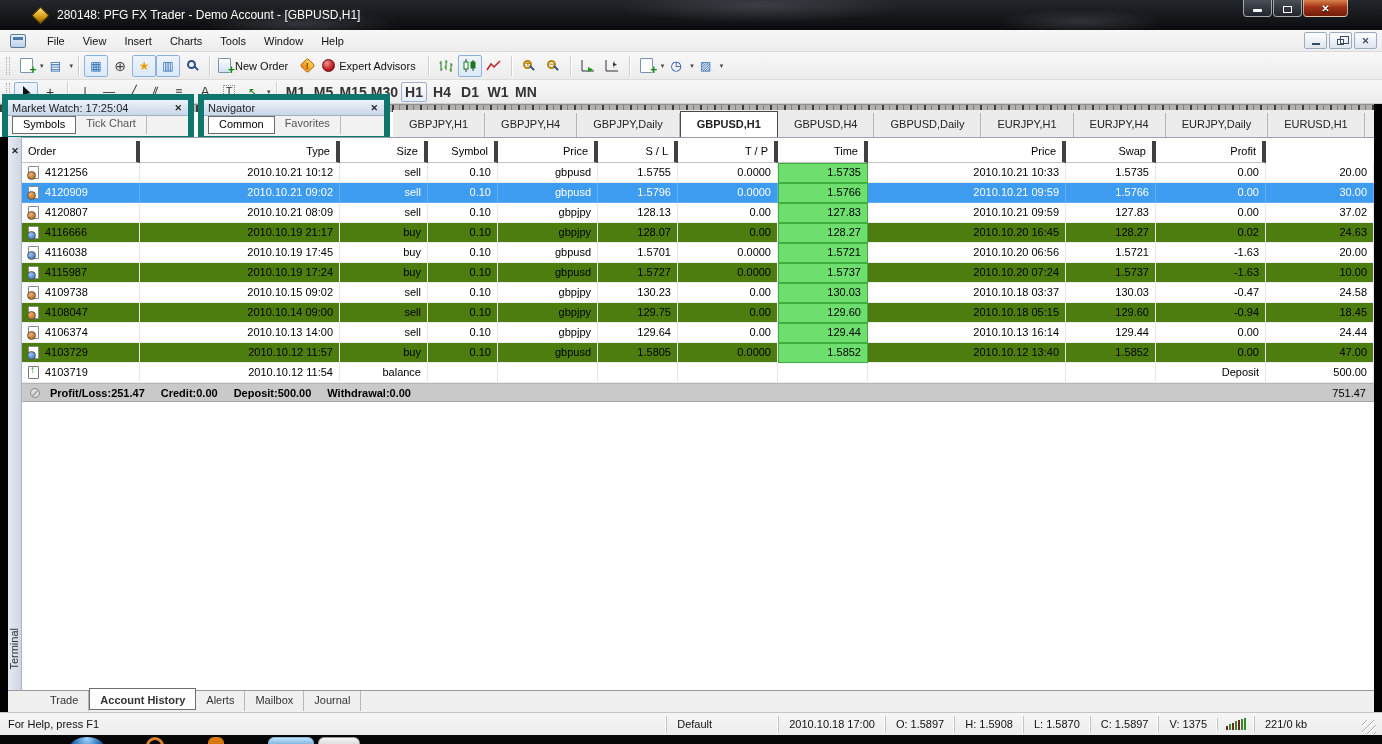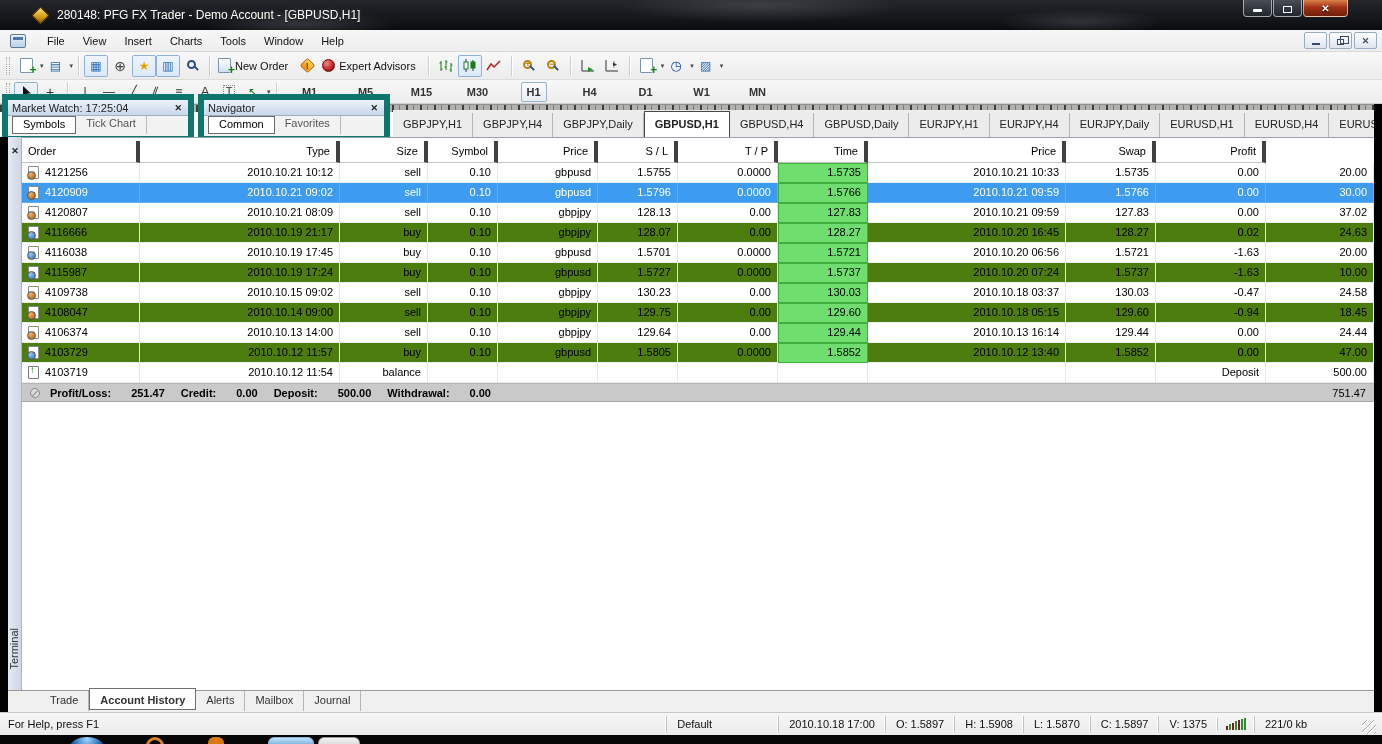--- a/index.html
+++ b/index.html
@@ -57,43 +57,43 @@
   .docp{width:13px;height:15px;background:#fff;border:1px solid #7a93ad;border-radius:1px;position:relative}
   .docp .plus{position:absolute;right:-5px;bottom:-4px;color:#0a8a0a;font-weight:bold;font-size:12px;line-height:1;text-shadow:0 0 2px #fff}
   .docp.blue{background:linear-gradient(#fff,#cfe0f2)}
   .mag{width:9px;height:9px;border:2px solid #2a4f86;border-radius:50%;position:relative;margin:-2px 0 0 -2px}
   .mag:after{content:"";position:absolute;width:6px;height:2px;background:#2a4f86;right:-5px;bottom:-2px;transform:rotate(45deg)}
   .mag .pm{position:absolute;left:0;top:-3px;width:5px;text-align:center;font-size:9px;font-weight:bold;color:#2a4f86}
   .mq{width:11px;height:11px;transform:rotate(45deg);background:linear-gradient(#ffd24d,#ef8e09);border:1px solid #b86705;border-radius:2px;display:flex;align-items:center;justify-content:center}
   .mq span{transform:rotate(-45deg);font-weight:bold;font-size:9px;color:#7a3c00}
   .ea{width:13px;height:13px;border-radius:50%;background:radial-gradient(circle at 35% 30%,#f08f8f,#c21e1e 60%,#7c0e0e);border:1px solid #6b0b0b}
   .clk{color:#1d4f9e;font-size:13px}
-  .tfbtn{min-width:26px;height:20px;display:flex;align-items:center;justify-content:center;font-size:11px;font-weight:bold;
-    color:#333;border:1px solid transparent;border-radius:2px;margin:0 15px}
+  .tfbtn{min-width:26px;height:20px;display:flex;align-items:center;justify-content:center;font-size:14px;font-weight:bold;
+    color:#333;border:1px solid transparent;border-radius:2px;margin:0 1px}
   .tfbtn.on{border-color:#9ab0cc;background:linear-gradient(#fdfdfd,#e7edf6)}
 
   
   .remnant{position:absolute;left:0;top:104px;width:1382px;height:8px;background:#b3b1ae;
     background-image:repeating-linear-gradient(90deg,rgba(0,0,0,.65) 0 2px,transparent 2px 7px,rgba(40,40,40,.4) 7px 8px,transparent 8px 14px);
     border-top:1px solid #8f8f8f}
 
   
   .panel{position:absolute;top:94px;height:48px;background:#f2f2f2;border:6px solid #0f766e;overflow:hidden}
   .panel .phead{height:16px;background:linear-gradient(#ecf2fa,#c9d7ea);border-bottom:1px solid #9fb0c4;
     display:flex;align-items:center;padding:0 4px;color:#222}
   .panel .phead .pclose{margin-left:auto;font-size:9px;font-weight:bold;color:#222;padding:0 2px}
   .panel .ptabs{display:flex;height:18px;padding-left:4px;gap:0;align-items:flex-start}
   .ptab{padding:1px 10px;border:1px solid #6b6b6b;background:#fff;font-size:11px;color:#000;height:18px}
   .ptab.dim{border:none;border-right:1px solid #bbb;background:transparent;color:#555}
   .panel.mw{left:2px;width:192px}
   .panel.nv{left:198px;width:192px}
 
   
   .charttabs{position:absolute;left:393px;top:110px;width:981px;height:27px;background:#ececec;display:flex;align-items:flex-end;overflow:hidden}
-  .ctab{height:24px;line-height:23px;padding:0 10px;color:#222;border-right:1px solid #b5b5b5;white-space:nowrap}
+  .ctab{height:24px;line-height:23px;padding:0 16px;color:#222;border-right:1px solid #b5b5b5;white-space:nowrap}
   .ctab.on{background:#fff;border:1px solid #4a4a4a;border-bottom:none;font-weight:bold;height:26px;line-height:25px}
 
   
   .blk-l{position:absolute;left:0;top:137px;width:8px;height:575px;background:#020202}
   .blk-r{position:absolute;right:0;top:104px;width:8px;height:608px;background:#020202}
   .taskbar{position:absolute;left:0;top:735px;width:1382px;height:9px;background:#060606;overflow:hidden}
   .tk{position:absolute;top:2px;border-radius:6px 6px 0 0}
   .tk.orb{left:70px;width:34px;height:20px;border-radius:50%;background:radial-gradient(circle at 50% 10%,#9fd4ff,#1b5faa 60%,#063a77)}
   .tk.o1{left:146px;width:18px;height:18px;border-radius:50%;border:3px solid #d8822a;background:transparent}
   .tk.o2{left:208px;width:16px;height:14px;background:#d8780f}
@@ -123,21 +123,21 @@
   .docic.bal{border-color:#777}
   .docic.bal:after{content:"↑";border:none;border-radius:0;background:none;color:#0a8a0a;font-weight:bold;font-size:10px;left:1px;bottom:-1px;width:auto;height:auto}
   .alt>div{background:#4d7c0f}
   .sel>div{background:#3d9bf0;color:#fff;border-color:rgba(255,255,255,.18)}
   .grn{background:#6ede6e !important;color:#000 !important;border:1px solid #3fae3f !important;line-height:17px !important}
   .balrow .c-swap{font-weight:normal}
   .sumrow{display:flex;align-items:center;height:19px;background:#c9c9c9;border-bottom:1px solid #a8a8a8;border-top:1px solid #b5b5b5;
     font-weight:bold;padding:0 8px;gap:6px}
   .sum-ic{width:10px;height:10px;border-radius:50%;border:1px solid #8a8a8a;background:#dcdcdc;position:relative;margin-right:4px;flex:0 0 auto}
   .sum-ic:after{content:"";position:absolute;left:0;top:4px;width:8px;height:1px;background:#8a8a8a;transform:rotate(-45deg)}
-  .sum-pair{display:flex;gap:20px;margin-right:10px}
+  .sum-pair{display:flex;gap:0;margin-right:10px}
   .sum-total{margin-left:auto;font-weight:normal}
 
   
   .bottomtabs{position:absolute;left:8px;top:690px;width:1366px;height:22px;background:#f0f0f0;border-top:1px solid #9a9a9a;
     display:flex;align-items:flex-start;padding-left:32px}
   .btab{padding:3px 10px;color:#333;border-right:1px solid #b5b5b5;height:20px}
   .btab.on{background:#fff;border:1px solid #6e6e6e;font-weight:bold;margin-top:-3px;height:22px;padding-top:5px;position:relative;z-index:2}
 
   
   .statusbar{position:absolute;left:0;top:712px;width:1382px;height:23px;background:linear-gradient(#f6f6f6,#ebebeb);

